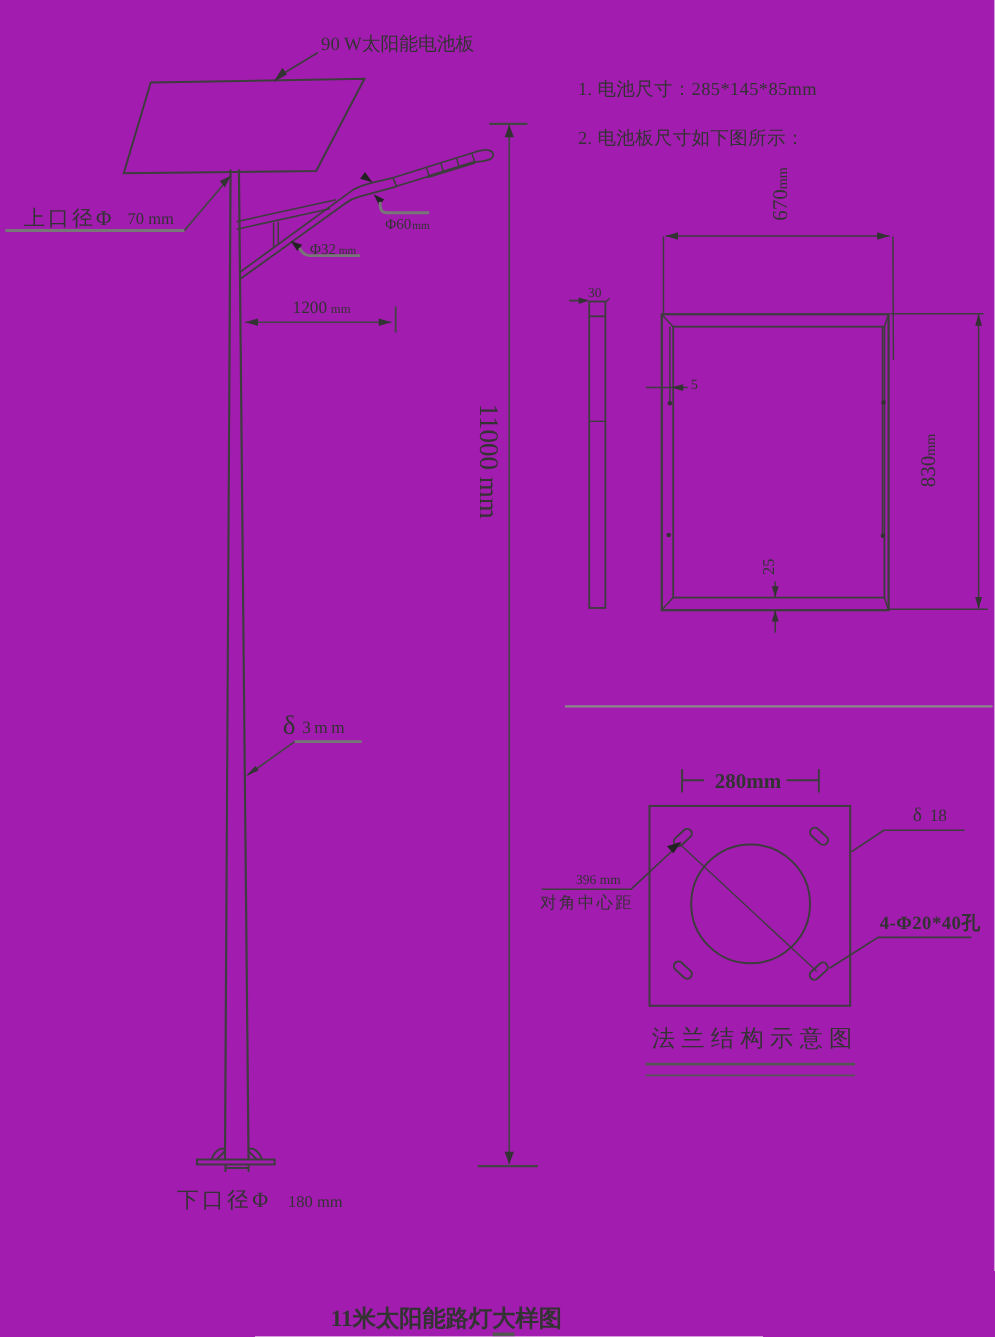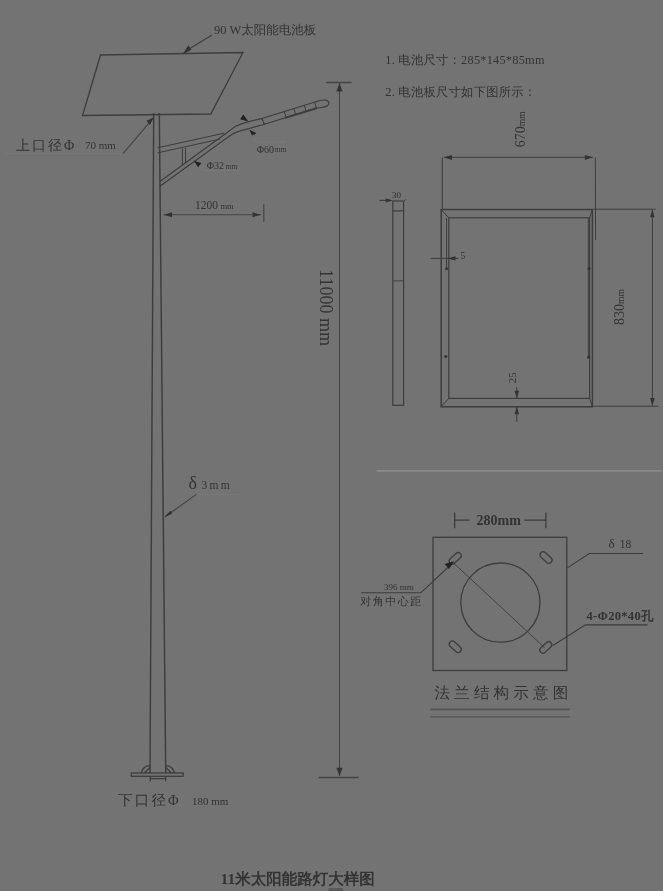--- a/index.html
+++ b/index.html
@@ -1,16 +1,16 @@
 <!DOCTYPE html>
 <html><head>
 <meta charset="utf-8">
 <style>
   html,body{margin:0;padding:0;background:#ffffff;}
-  #page{width:663px;height:891px;position:relative;background:#737373;overflow:hidden;}
+  #page{width:663px;height:891px;position:relative;background:#a21caf;overflow:hidden;}
   svg{position:absolute;top:0;left:0;}
   text{font-family:"Liberation Serif", serif;fill:#333;}
 </style>
 </head>
 <body>
 <div id="page">
 <svg width="663" height="891" viewBox="0 0 663 891">
 
 <g stroke="#3d3d3d" stroke-width="1.3" fill="none">
 

